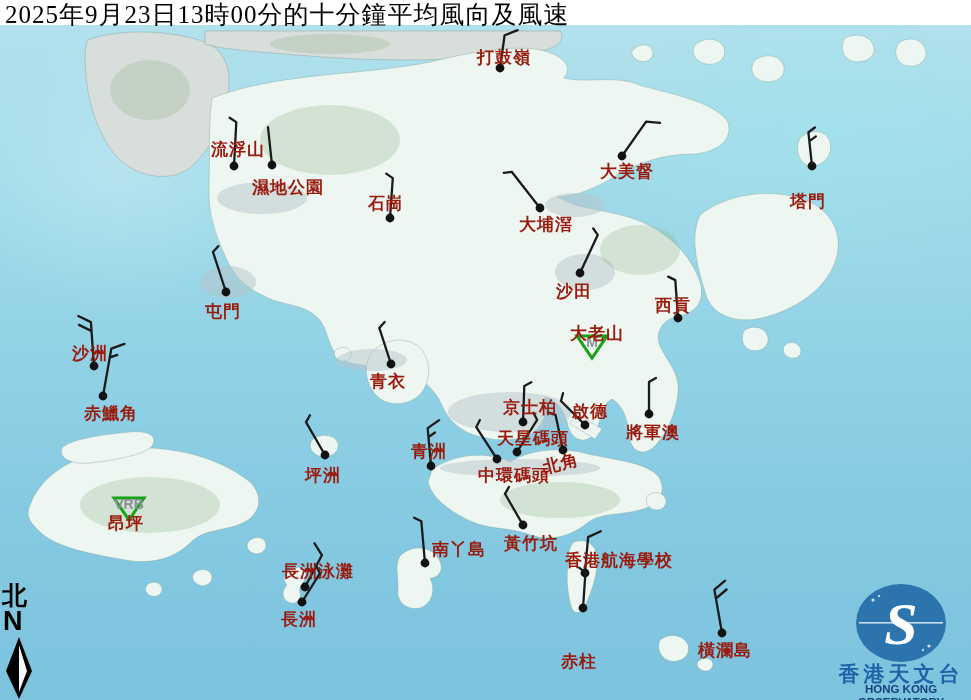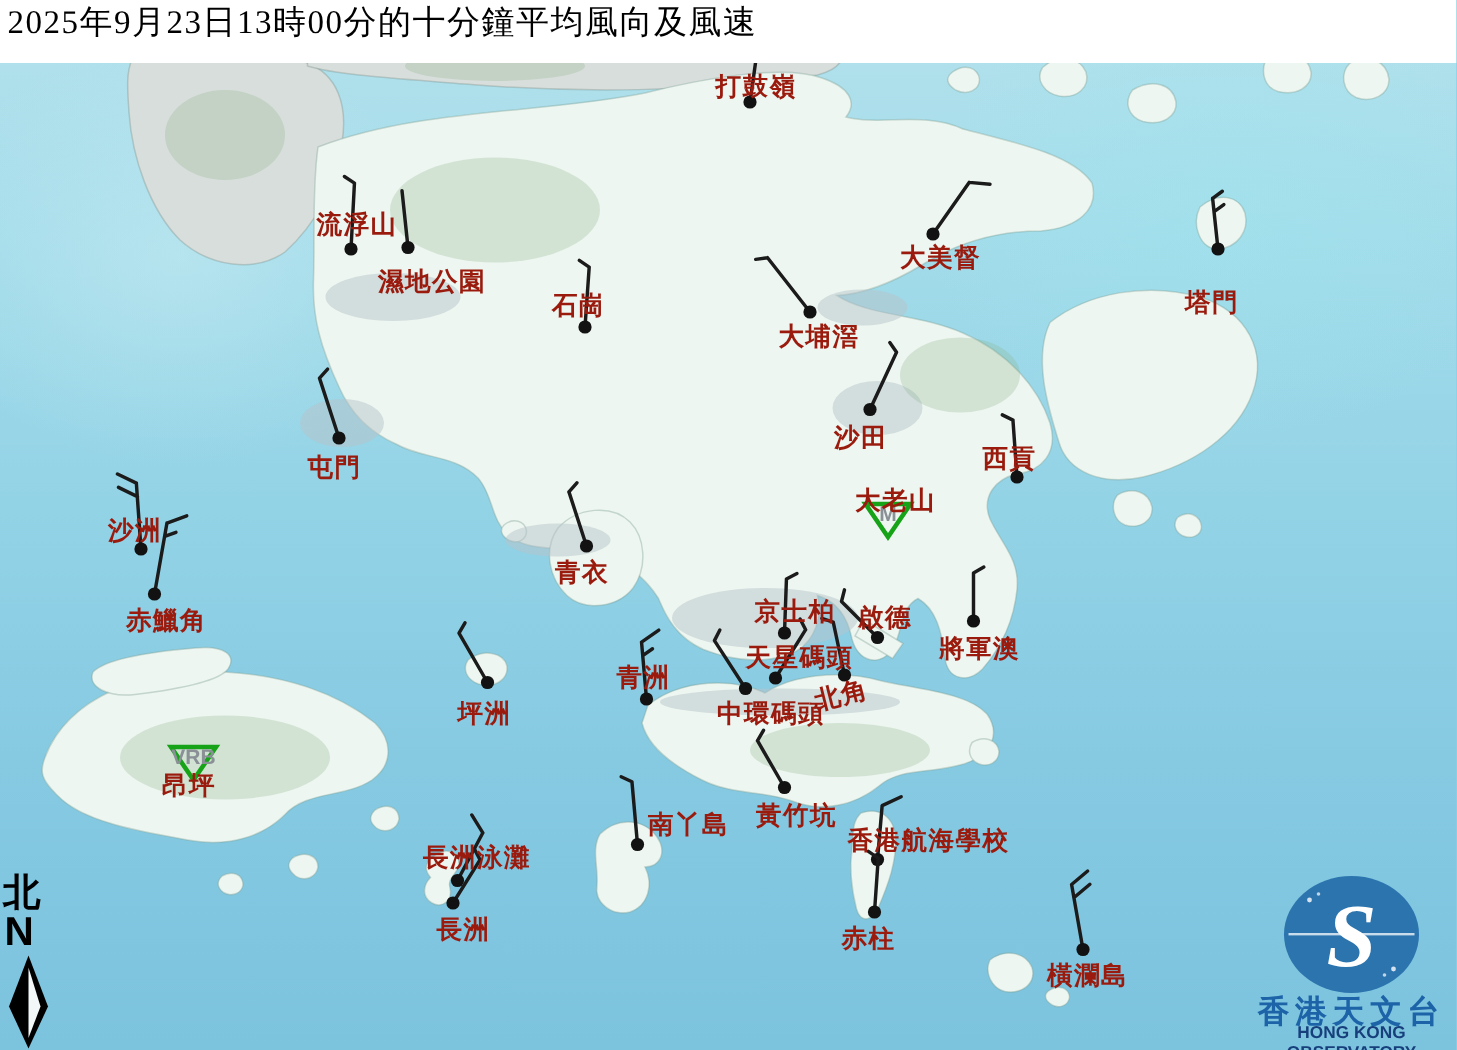--- a/index.html
+++ b/index.html
@@ -18,23 +18,23 @@
   }
   svg{position:absolute;left:0;top:0;}
   #landsvg{z-index:1;}
   #barbsvg{z-index:5;}
   .land{fill:#edf6f0;stroke:rgba(125,160,150,.38);stroke-width:1;}
   .urbanland{fill:#d8dedb;stroke:rgba(120,140,135,.35);stroke-width:1;}
   .patch-urban{fill:rgba(183,196,201,.5);}
   .patch-green{fill:rgba(140,180,140,.28);}
   
   #titlebar{
-    position:absolute;top:0;left:0;right:0;height:42px;z-index:30;
+    position:absolute;top:0;left:0;right:0;height:25px;z-index:30;
     background:#ffffff;color:#000;
-    font-size:22px;line-height:30px;padding-left:5px;letter-spacing:1px;
+    font-size:25px;line-height:30px;padding-left:5px;letter-spacing:1px;
     white-space:nowrap;
   }
   
   .st-label{
     position:absolute;z-index:10;
     color:#9a1b0e;font-weight:bold;font-size:17px;letter-spacing:1px;
     white-space:nowrap;
   }
   
   #compass{position:absolute;left:2px;top:583px;z-index:20;width:36px;text-align:left;color:#000;}
@@ -269,22 +269,22 @@
       <div class="st-label" style="left: 626px; top: 421px;">將軍澳</div>
       <div class="st-label" style="left: 411px; top: 440px;">青洲</div>
       <div class="st-label" style="left: 478px; top: 464px; font-family: Liberation Mono, monospace;">中環碼頭</div>
       <div class="st-label" style="left: 543px; top: 452px; transform: rotate(-14deg);">北角</div>
       <div class="st-label" style="left: 305px; top: 464px;">坪洲</div>
       <div class="st-label" style="left: 108px; top: 512px;">昂坪</div>
       <div class="st-label" style="left: 405px; top: 538px; margin-left: 27px;">南丫島</div>
       <div class="st-label" style="left: 504px; top: 532px;">黃竹坑</div>
       <div class="st-label" style="left: 565px; top: 549px;">香港航海學校</div>
       <div class="st-label" style="left: 282px; top: 560px;">長洲泳灘</div>
-      <div class="st-label" style="left: 291px; top: 608px; text-align: right;">長洲</div>
-      <div class="st-label" style="left: 561px; top: 614px;">赤柱</div>
+      <div class="st-label" style="left: 281px; top: 608px; text-align: right;">長洲</div>
+      <div class="st-label" style="left: 561px; top: 650px;">赤柱</div>
       <div class="st-label" style="left: 698px; top: 639px;">橫瀾島</div>
     </div>
 </div>
 
 <div id="titlebar">2025年9月23日13時00分的十分鐘平均風向及風速</div>
 
 <div id="compass">
   <div class="hanzi">北</div>
   <div class="letter">N</div>
   <svg width="34" height="66" viewBox="0 0 34 66">

